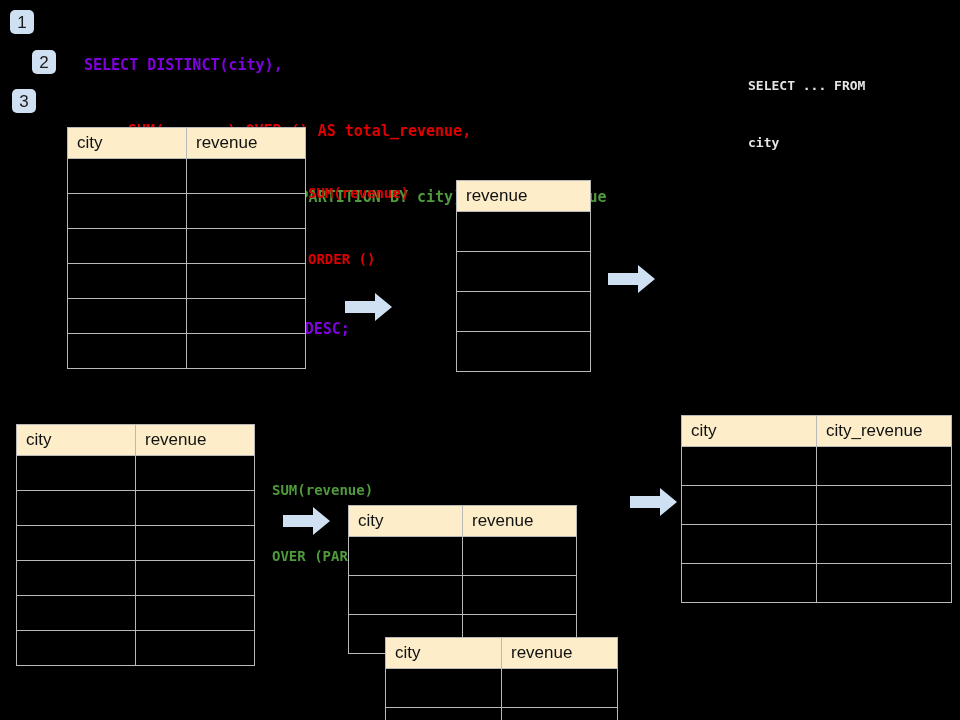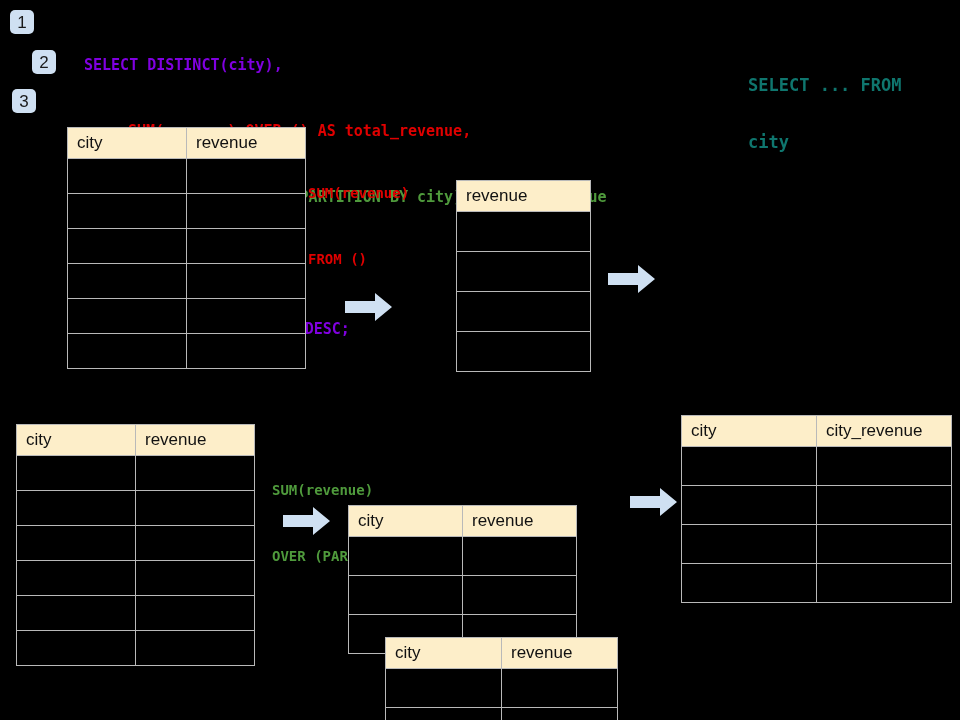--- a/index.html
+++ b/index.html
@@ -51,21 +51,21 @@
   
   .annot {
     position: absolute;
     font-family: "DejaVu Sans Mono", "Liberation Mono", monospace;
     font-weight: bold;
     white-space: pre;
     line-height: 22px;
   }
   .annot-red   { color: #e00000; font-size: 14px; }
   .annot-green { color: #4f9a3c; font-size: 14px; }
-  .annot-purple{ color: #0f766e; font-size: 17px; line-height: 19px; }
+  .annot-purple{ color: #e5e5e5; font-size: 13px; line-height: 19px; }
 
   
   .tbl {
     position: absolute;
     border-collapse: collapse;
     table-layout: fixed;
     background: #14b8a6;
   }
   .tbl td, .tbl th {
     border: 1px solid #b9b9b9;
@@ -107,21 +107,21 @@
     <div class="sql-line c-purple" style="padding-left:22px;">ORDER by city_revenue DESC;</div>
   </div>
 
   <div class="annot annot-purple" style="left:748px; top:38px;">
     <div>SELECT ... FROM</div>
     <div>city</div>
   </div>
 
   <div class="annot annot-red" style="left:308px; top:138px;">
     <div>SUM(revenue)</div>
-    <div>FROM ()</div>
+    <div>ORDER ()</div>
   </div>
 
   <div class="annot annot-green" style="left:272px; top:435px;">
     <div>SUM(revenue)</div>
     <div>OVER (PARTITION</div>
   </div>
 
   <table class="tbl" style="left:67px; top:127px; width:238px;">
     <colgroup>
         <col style="width:119px;">

